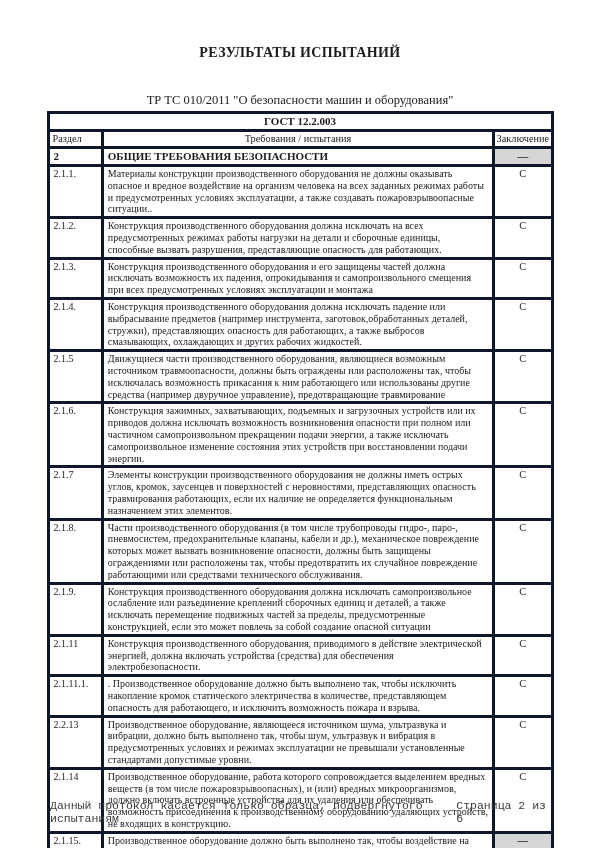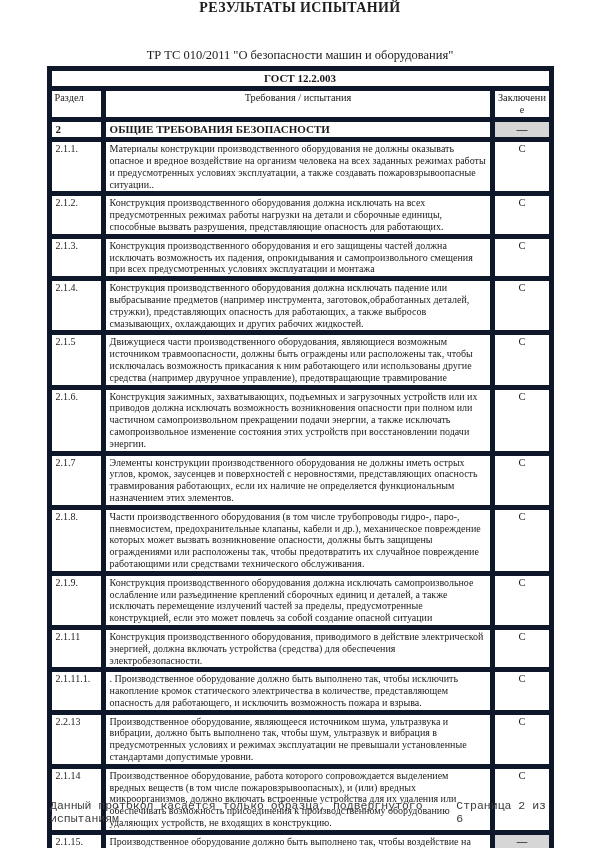--- a/index.html
+++ b/index.html
@@ -7,40 +7,41 @@
     position: relative;
     width: 600px;
     height: 848px;
     background: #ffffff;
     font-family: "Liberation Serif", serif;
     color: #1c1c1c;
     overflow: hidden;
   }
   .doc-title {
     text-align: center;
+    padding-top: 45px;
     font-weight: bold;
     font-size: 14px;
     letter-spacing: 0.4px;
   }
   .doc-subtitle {
     text-align: center;
     margin-top: 32px;
     font-size: 12.5px;
   }
   table.results {
     border-collapse: collapse;
     width: 507px;
     margin: 3px auto 0 auto;
     table-layout: fixed;
     font-size: 10px;
     line-height: 1.18;
     border: 2px solid #2a2a2a;
   }
   table.results td {
-    border: 5px solid #0f172a;
+    border: 3px solid #0f172a;
     padding: 1px 4px;
     vertical-align: top;
     word-wrap: break-word;
   }
   col.c-section { width: 54px; }
   col.c-req { width: 389px; }
   col.c-concl { width: 58px; }
   tr.gost-row td {
     text-align: center;
     font-weight: bold;
@@ -144,21 +145,21 @@
           <td class="requirement-cell">Элементы конструкции производственного оборудования не должны иметь острых углов, кромок, заусенцев и поверхностей с неровностями, представляющих опасность травмирования работающих, если их наличие не определяется функциональным назначением этих элементов.</td>
           <td class="conclusion-cell">С</td>
         </tr>
         <tr>
           <td class="section-cell">2.1.8.</td>
           <td class="requirement-cell">Части производственного оборудования (в том числе трубопроводы гидро-, паро-, пневмосистем, предохранительные клапаны, кабели и др.), механическое повреждение которых может вызвать возникновение опасности, должны быть защищены ограждениями или расположены так, чтобы предотвратить их случайное повреждение работающими или средствами технического обслуживания.</td>
           <td class="conclusion-cell">С</td>
         </tr>
         <tr>
           <td class="section-cell">2.1.9.</td>
-          <td class="requirement-cell">Конструкция производственного оборудования должна исключать самопроизвольное ослабление или разъединение креплений сборочных единиц и деталей, а также исключать перемещение излучений частей за пределы, предусмотренные конструкцией, если это может повлечь за собой создание опасной ситуации</td>
+          <td class="requirement-cell">Конструкция производственного оборудования должна исключать самопроизвольное ослабление или разъединение креплений сборочных единиц и деталей, а также исключать перемещение подвижных частей за пределы, предусмотренные конструкцией, если это может повлечь за собой создание опасной ситуации</td>
           <td class="conclusion-cell">С</td>
         </tr>
         <tr>
           <td class="section-cell">2.1.11</td>
           <td class="requirement-cell">Конструкция производственного оборудования, приводимого в действие электрической энергией, должна включать устройства (средства) для обеспечения электробезопасности.</td>
           <td class="conclusion-cell">С</td>
         </tr>
         <tr>
           <td class="section-cell">2.1.11.1.</td>
           <td class="requirement-cell">. Производственное оборудование должно быть выполнено так, чтобы исключить накопление кромок статического электричества в количестве, представляющем опасность для работающего, и исключить возможность пожара и взрыва.</td>

